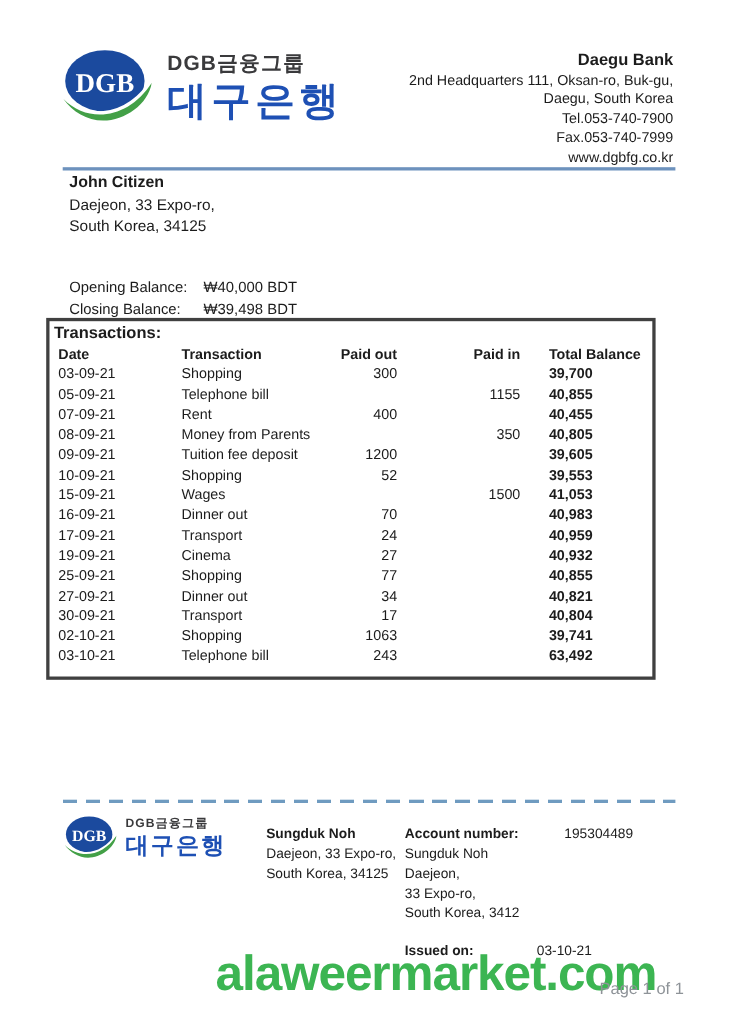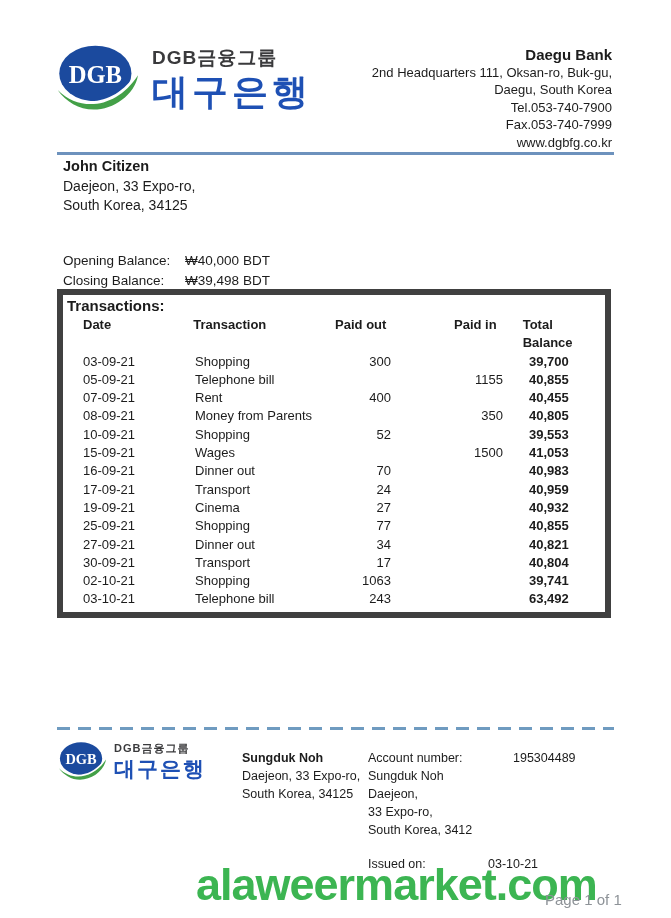--- a/index.html
+++ b/index.html
@@ -28,27 +28,27 @@
   .customer .cust-name{font-weight:bold;font-size:14.5px;}
 
   
   .balances{position:absolute;left:63px;top:251px;font-size:13.5px;line-height:19.5px;}
   .bal-row{display:flex;}
   .bal-label{width:122px;}
   .bal-value{width:58px;}
 
   
   .tx-box{
-    position:absolute;left:57px;top:289px;width:554px;height:329px;
-    border:6px solid #404040;box-sizing:border-box;background:#fff;
+    position:absolute;left:42px;top:289px;width:554px;height:329px;
+    border:3px solid #404040;box-sizing:border-box;background:#fff;
   }
   .tx-title{font-weight:bold;font-size:15px;margin:2px 0 2px 4px;}
   .tx-grid{font-size:13px;}
   .t-row{display:flex;line-height:18.3px;}
-  .c-date{width:112px;padding-left:20px;}
+  .c-date{width:112px;padding-left:8px;}
   .c-tx{width:132px;}
   .c-out{width:64px;text-align:right;}
   .c-in{width:112px;text-align:right;}
   .c-bal{margin-left:26px;font-weight:bold;}
   .t-head{font-weight:bold;}
   .t-head .c-bal{font-weight:bold;}
 
   
   .footer-dash{
     position:absolute;left:57px;top:727px;width:557px;height:3px;
@@ -57,21 +57,21 @@
   .logo-footer{left:58px;top:740px;}
   .logo-footer .logo-texts{margin-left:8px;}
   .logo-footer .logo-group{font-size:11px;margin-top:1px;}
   .logo-footer .logo-bank{font-size:21px;margin-top:2px;letter-spacing:2px;}
 
   .holder{position:absolute;left:242px;top:749px;font-size:12.5px;line-height:18px;}
   .holder .holder-name{font-weight:bold;}
 
   .acct{position:absolute;left:368px;top:749px;font-size:12.5px;line-height:18px;}
   .acct-row{display:flex;}
-  .acct-label{width:145px;font-weight:normal;}
+  .acct-label{width:145px;font-weight:bold;}
   .acct-value{width:160px;}
 
   .issued{position:absolute;left:368px;top:857px;font-size:12.5px;display:flex;z-index:12;}
   .issued .acct-label{width:120px;}
 
   .page-label{position:absolute;left:545px;top:891px;font-size:15px;color:#8e9398;z-index:11;}
 
   .watermark{
     position:absolute;left:196px;top:862px;z-index:10;
     font-size:45px;font-weight:bold;letter-spacing:-1px;color:#3cb552;
@@ -163,20 +163,27 @@
           </div>
 
           <div class="t-row">
             <span class="c-date">08-09-21</span>
             <span class="c-tx">Money from Parents</span>
             <span class="c-out"></span>
             <span class="c-in">350</span>
             <span class="c-bal">40,805</span>
           </div>
 
+          <div class="t-row">
+            <span class="c-date">09-09-21</span>
+            <span class="c-tx">Tuition fee deposit</span>
+            <span class="c-out">1200</span>
+            <span class="c-in"></span>
+            <span class="c-bal">39,605</span>
+          </div>
 
           <div class="t-row">
             <span class="c-date">10-09-21</span>
             <span class="c-tx">Shopping</span>
             <span class="c-out">52</span>
             <span class="c-in"></span>
             <span class="c-bal">39,553</span>
           </div>
 
           <div class="t-row">

